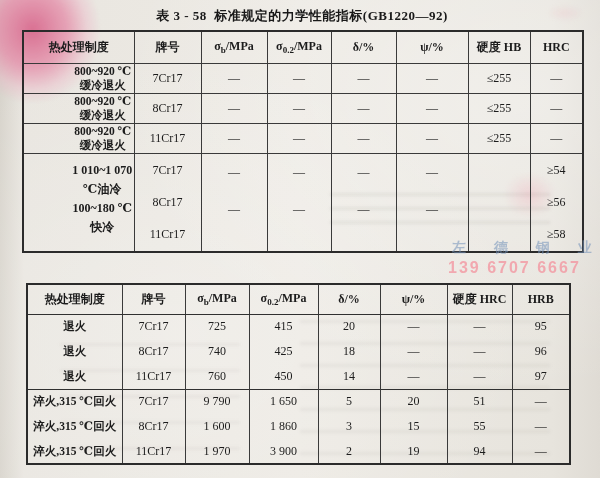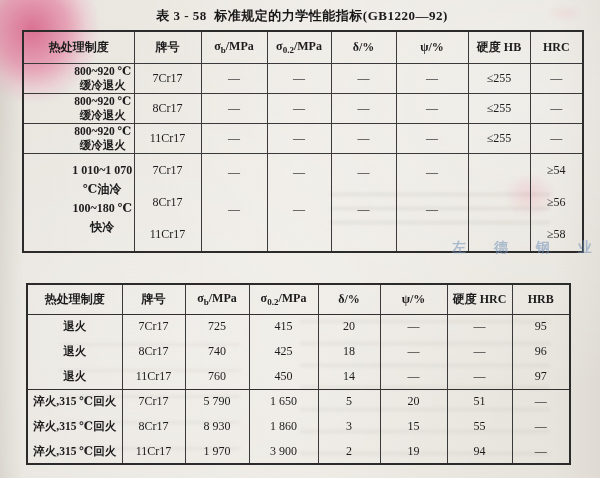--- a/index.html
+++ b/index.html
@@ -240,44 +240,45 @@
       <td>760</td>
       <td>450</td>
       <td>14</td>
       <td>—</td>
       <td>—</td>
       <td>97</td>
     </tr>
     <tr class="r group-start">
       <td class="cn treat">淬火,315 ℃回火</td>
       <td>7Cr17</td>
-      <td>5 790</td>
+      <td>9 790</td>
       <td>1 650</td>
       <td>5</td>
       <td>20</td>
       <td>51</td>
       <td>—</td>
     </tr>
     <tr class="r">
       <td class="cn treat">淬火,315 ℃回火</td>
       <td>8Cr17</td>
-      <td>8 930</td>
+      <td>1 600</td>
       <td>1 860</td>
       <td>3</td>
       <td>15</td>
       <td>55</td>
       <td>—</td>
     </tr>
     <tr class="r">
       <td class="cn treat">淬火,315 ℃回火</td>
       <td>11Cr17</td>
       <td>1 970</td>
       <td>3 900</td>
       <td>2</td>
       <td>19</td>
       <td>94</td>
       <td>—</td>
     </tr>
   </tbody>
     </table>
 
   <div class="wm" id="wm-company">左 德 钢 业</div>
+  <div class="wm" id="wm-phone">139 6707 6667</div>
 </div>
 
 </body></html>

